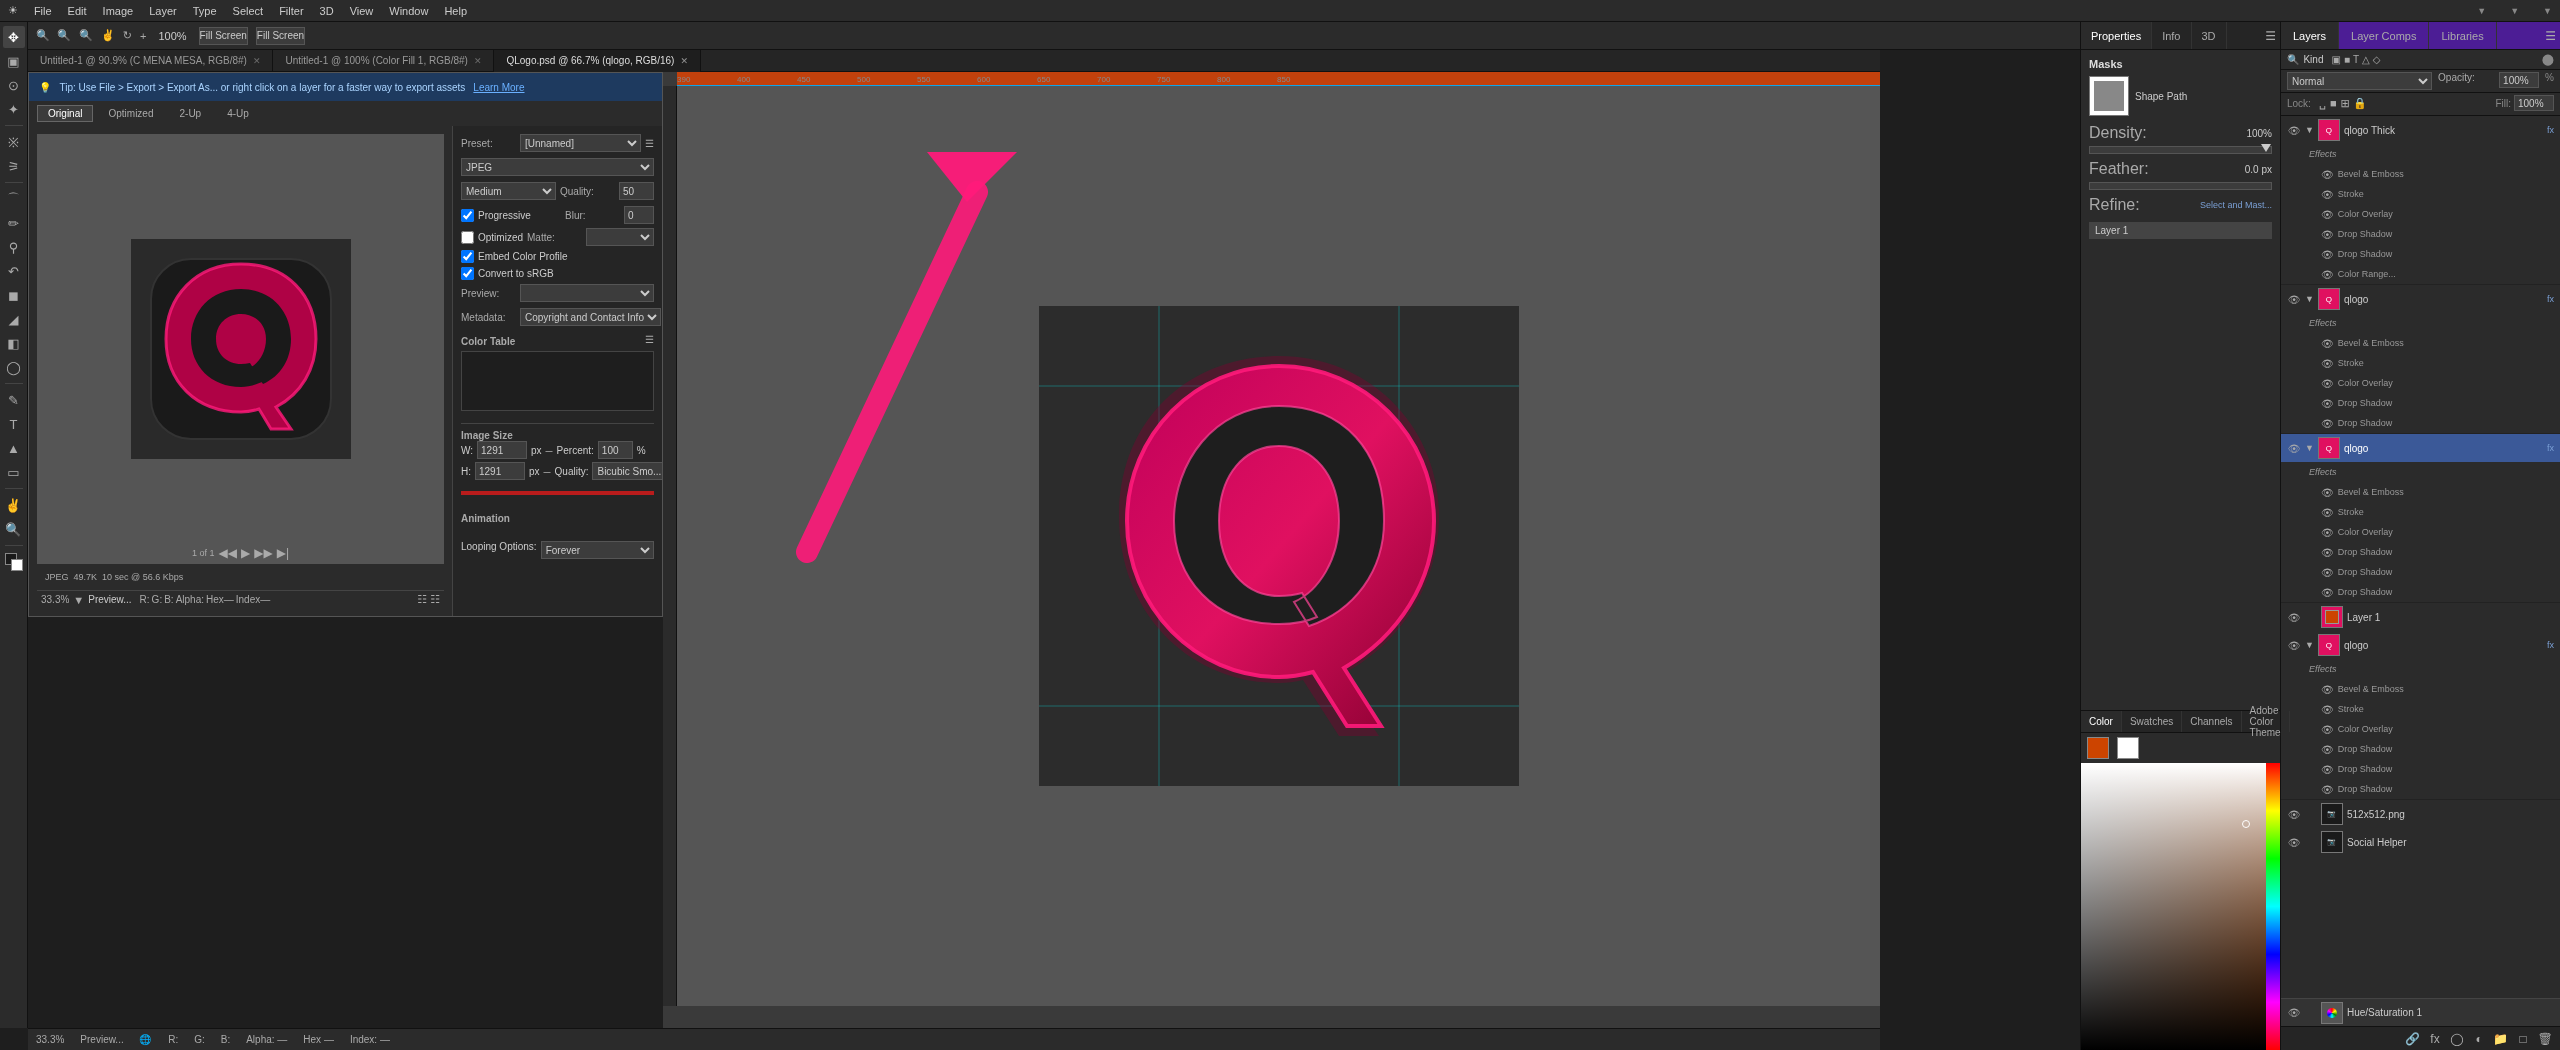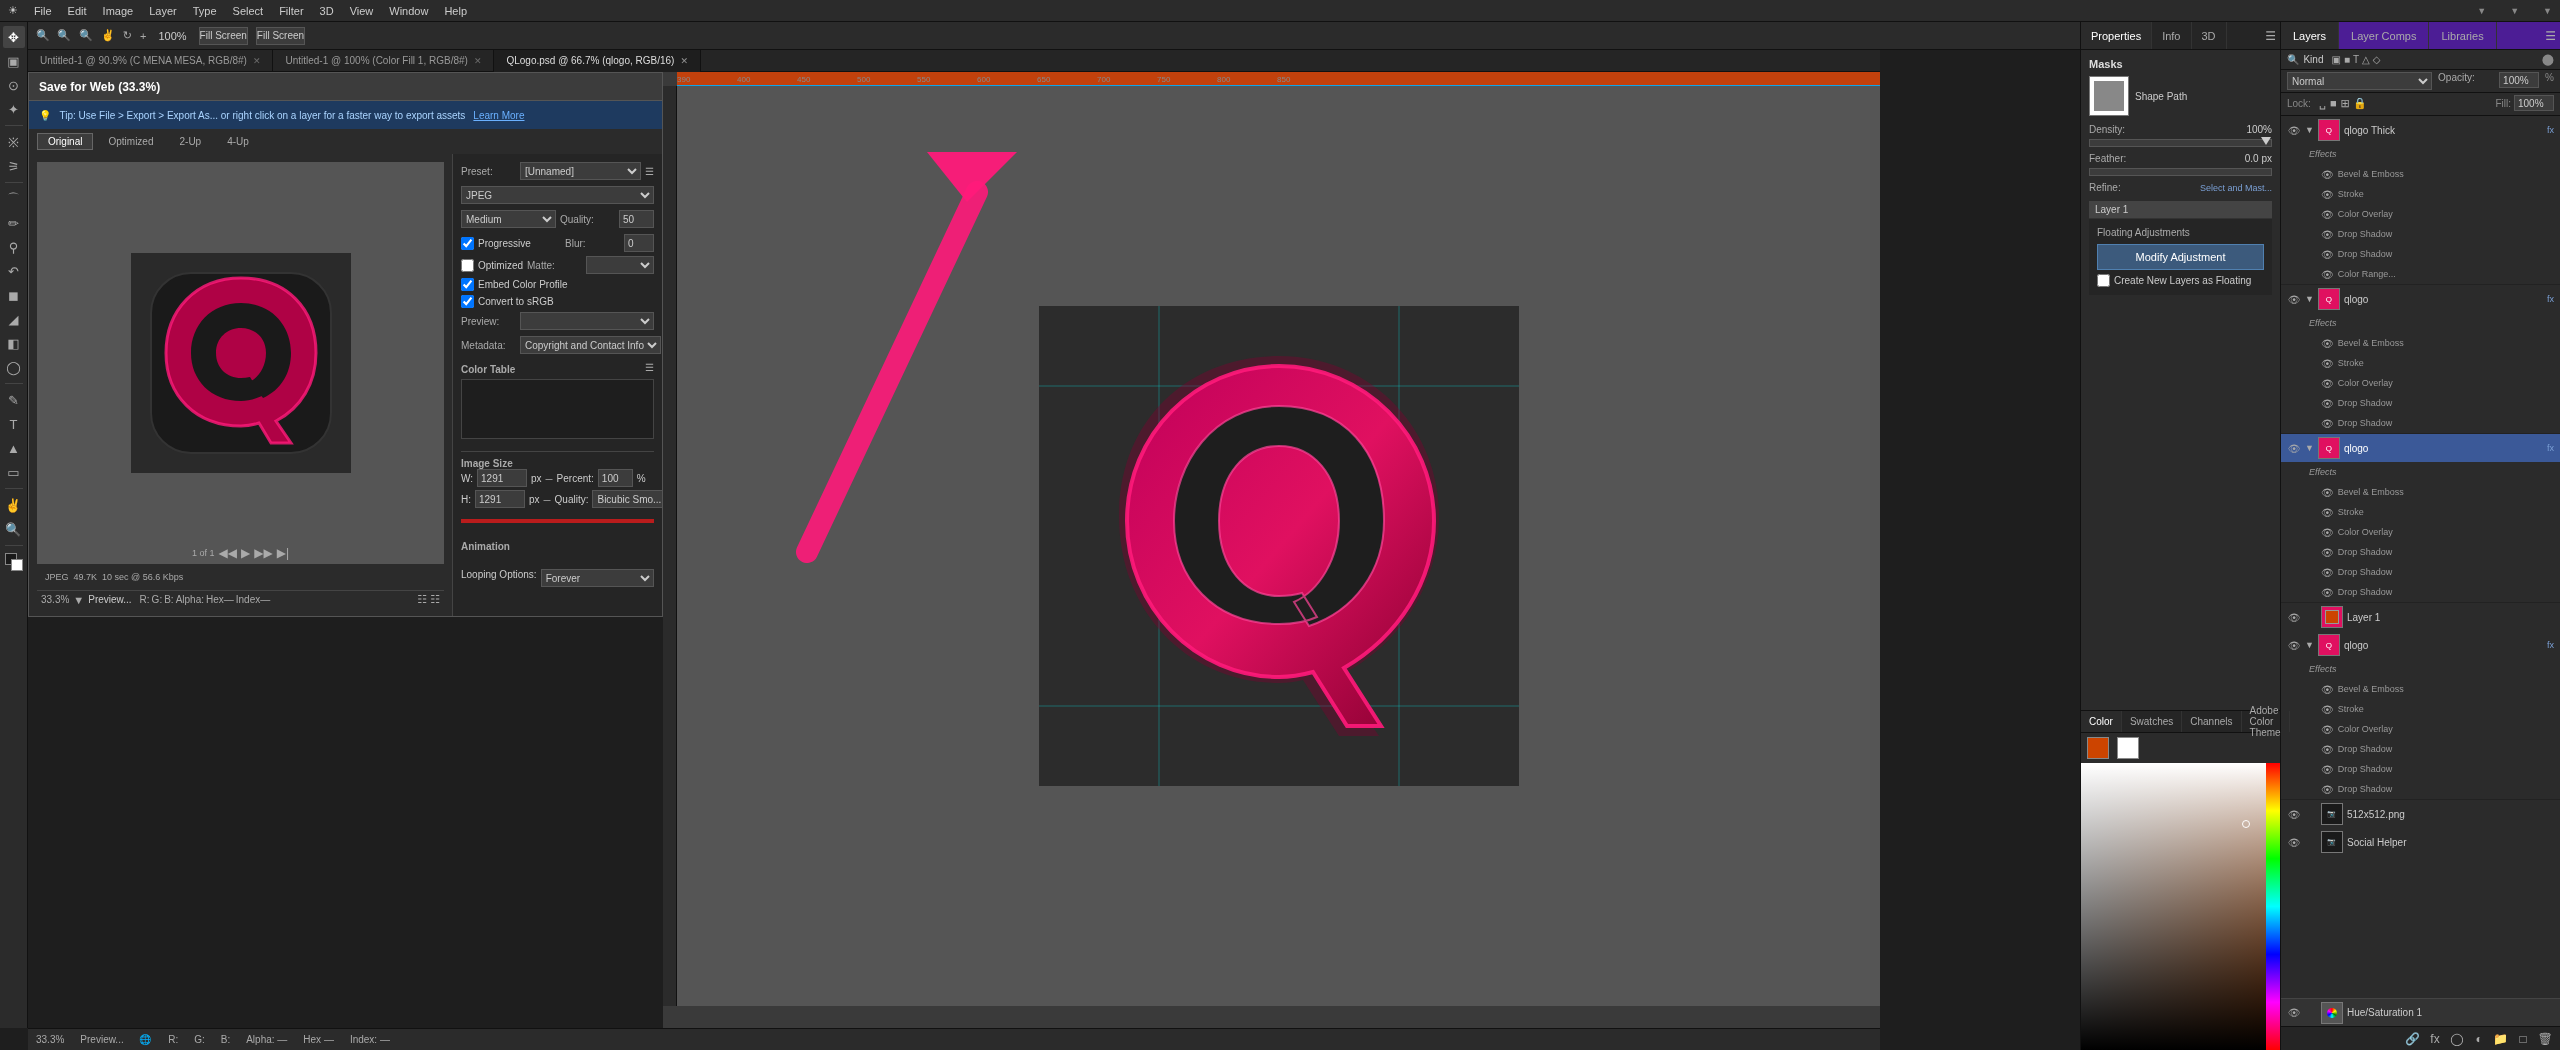--- a/index.html
+++ b/index.html
@@ -598,21 +598,21 @@
       font-weight: bold;
       color: #ddd;
       margin-bottom: 6px;
     }
     .prop-row {
       display: flex;
       justify-content: space-between;
       align-items: center;
       margin-bottom: 4px;
     }
-    .prop-label { color: #aaa; font-size: 10px; }
+    .prop-label { color: #aaa; font-size: 16px; }
     .prop-value { color: #ccc; font-size: 10px; }
 
     
     .floating-adj {
       padding: 8px;
       border-top: 1px solid #333;
       background: #252525;
     }
     .floating-adj-title {
       font-size: 10px;
@@ -805,23 +805,20 @@
     <span>Untitled-1 @ 100% (Color Fill 1, RGB/8#)</span>
     <span class="close-x">✕</span>
   </div>
   <div class="tab active">
     <span>QLogo.psd @ 66.7% (qlogo, RGB/16)</span>
     <span class="close-x">✕</span>
   </div>
 </div>
 
 <div class="save-web-dialog">
-  <div class="dialog-title-bar">
-    <span>Save for Web (33.3%)</span>
-  </div>
 
   <div class="tip-bar">
     <span>💡</span>
     <span>Tip: Use File &gt; Export &gt; Export As...  or right click on a layer for a faster way to export assets</span>
     <span class="learn-more">Learn More</span>
   </div>
 
   <div class="view-tabs">
     <div class="view-tab active">Original</div>
     <div class="view-tab">Optimized</div>
@@ -1096,28 +1093,20 @@
     </div>
     <div style="height:8px;background:#3c3c3c;border:1px solid #555;margin-bottom:6px;"></div>
 
     <div class="prop-row">
       <span class="prop-label">Refine:</span>
       <span class="prop-value" style="font-size:9px;color:#7a9fd4;cursor:pointer;">Select and Mast...</span>
     </div>
 
     <div style="margin-top:8px;padding:3px 6px;background:#444;font-size:10px;color:#ccc;">Layer 1</div>
 
-    <div class="floating-adj">
-      <div class="floating-adj-title">Floating Adjustments</div>
-      <div class="modify-adj-btn">Modify Adjustment</div>
-      <div class="create-floating-row">
-        <input type="checkbox" style="">
-        <span>Create New Layers as Floating</span>
-      </div>
-    </div>
   </div>
 </div>
 
 <div class="right-panel">
 
   <div class="panel-tabs">
     <div class="panel-tab active">Layers</div>
     <div class="panel-tab">Layer Comps</div>
     <div class="panel-tab">Libraries</div>
     <div style="margin-left:auto;display:flex;align-items:center;padding-right:4px;">

